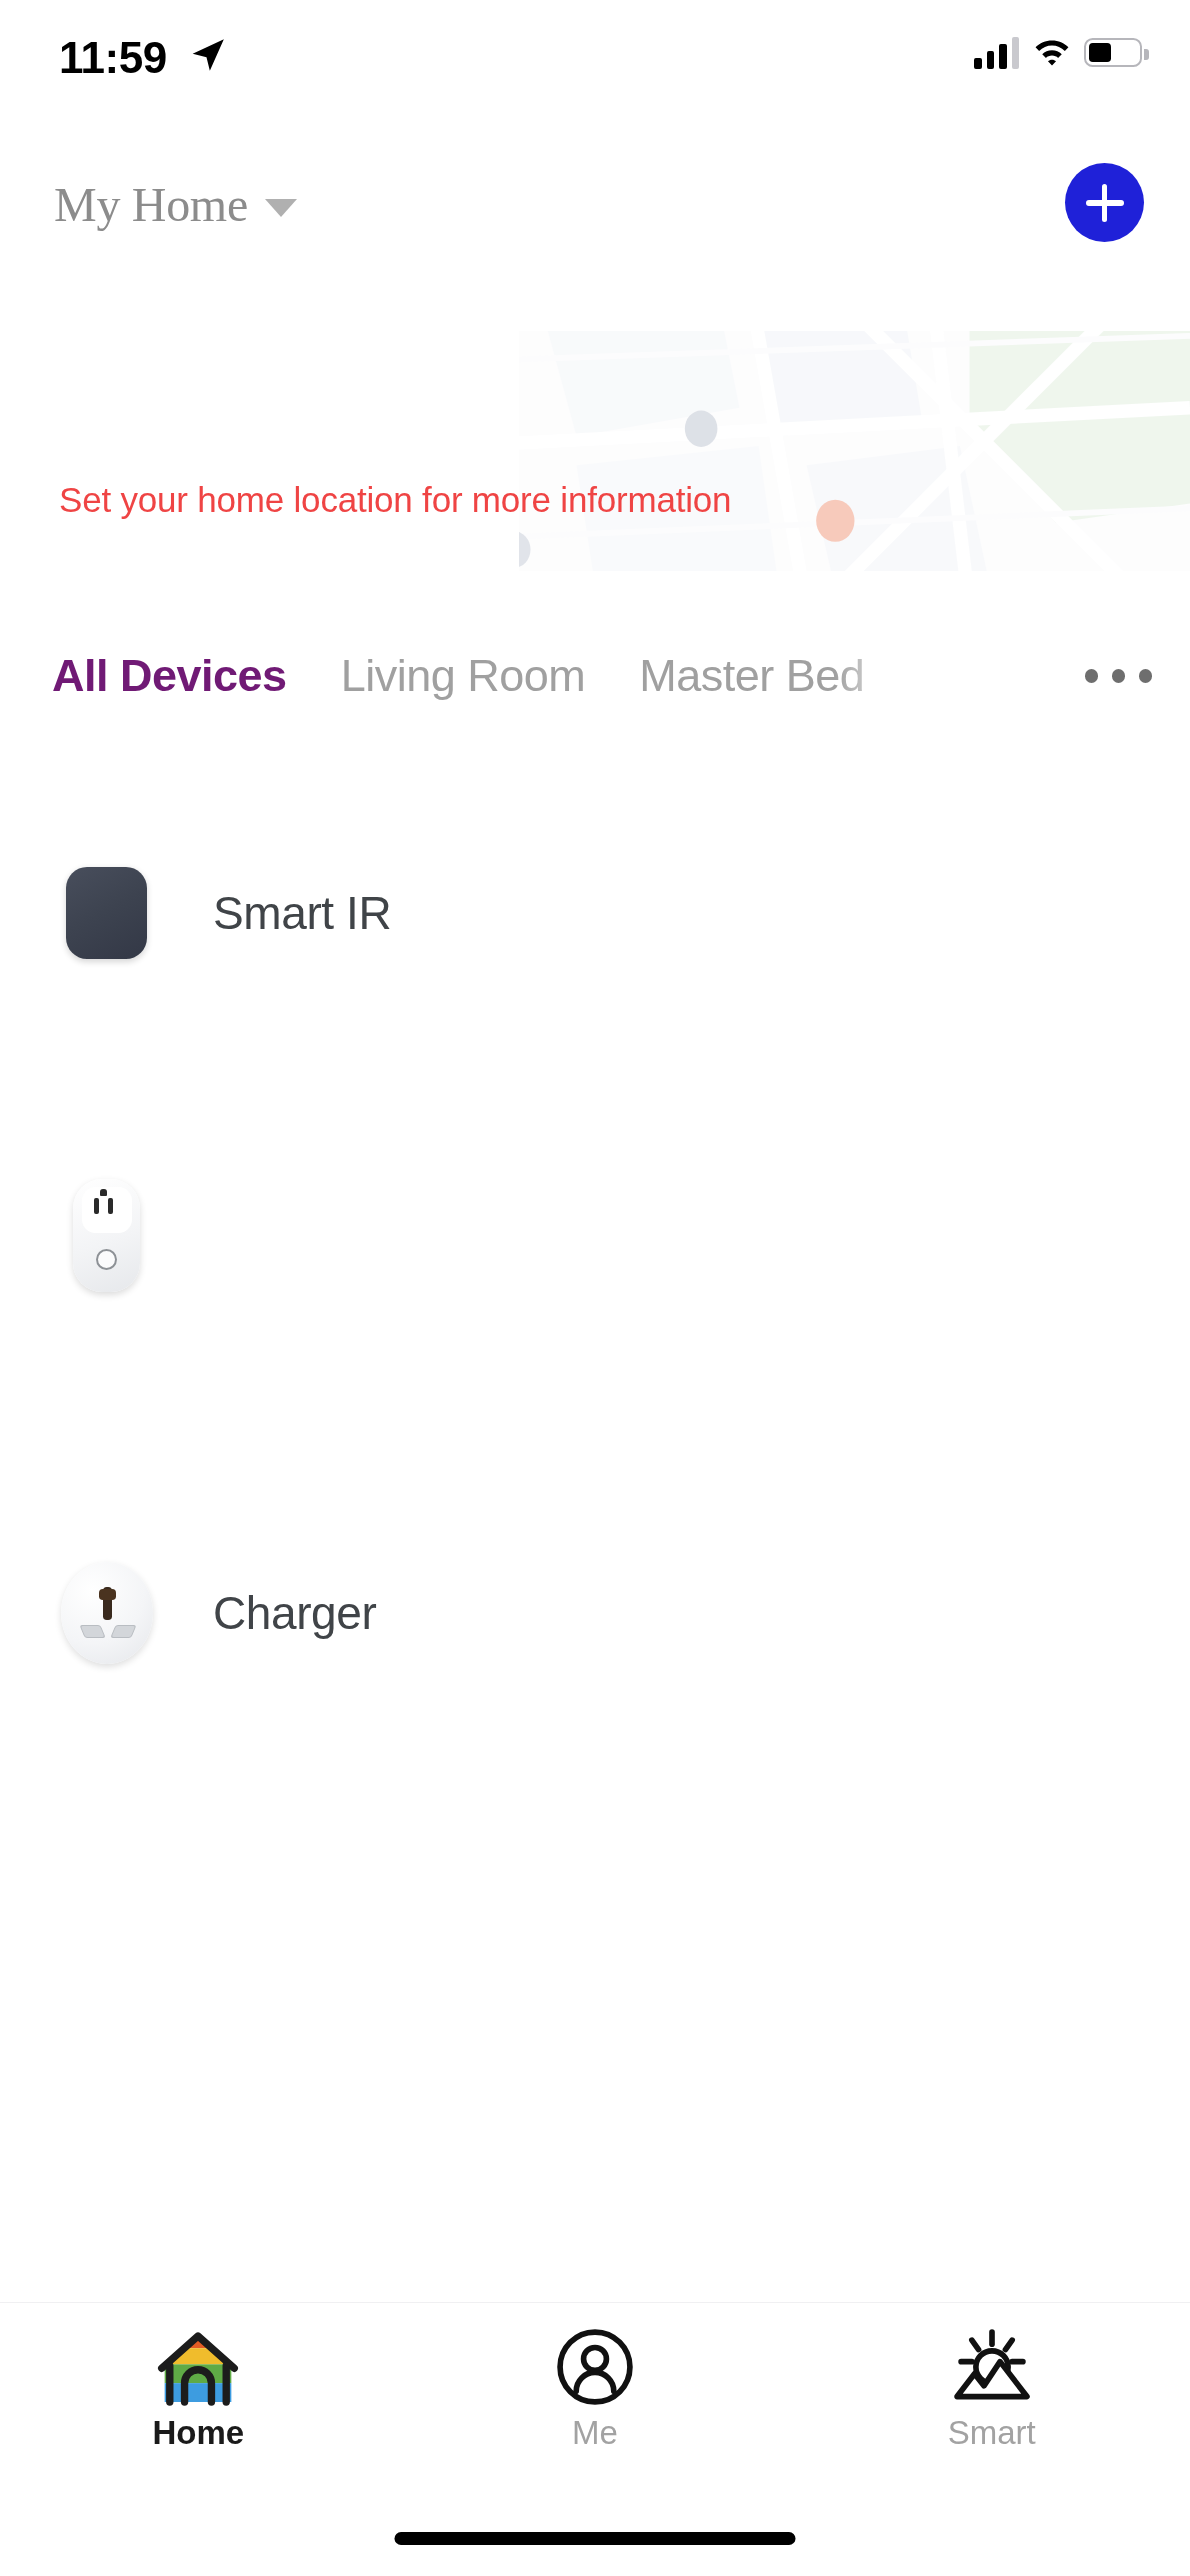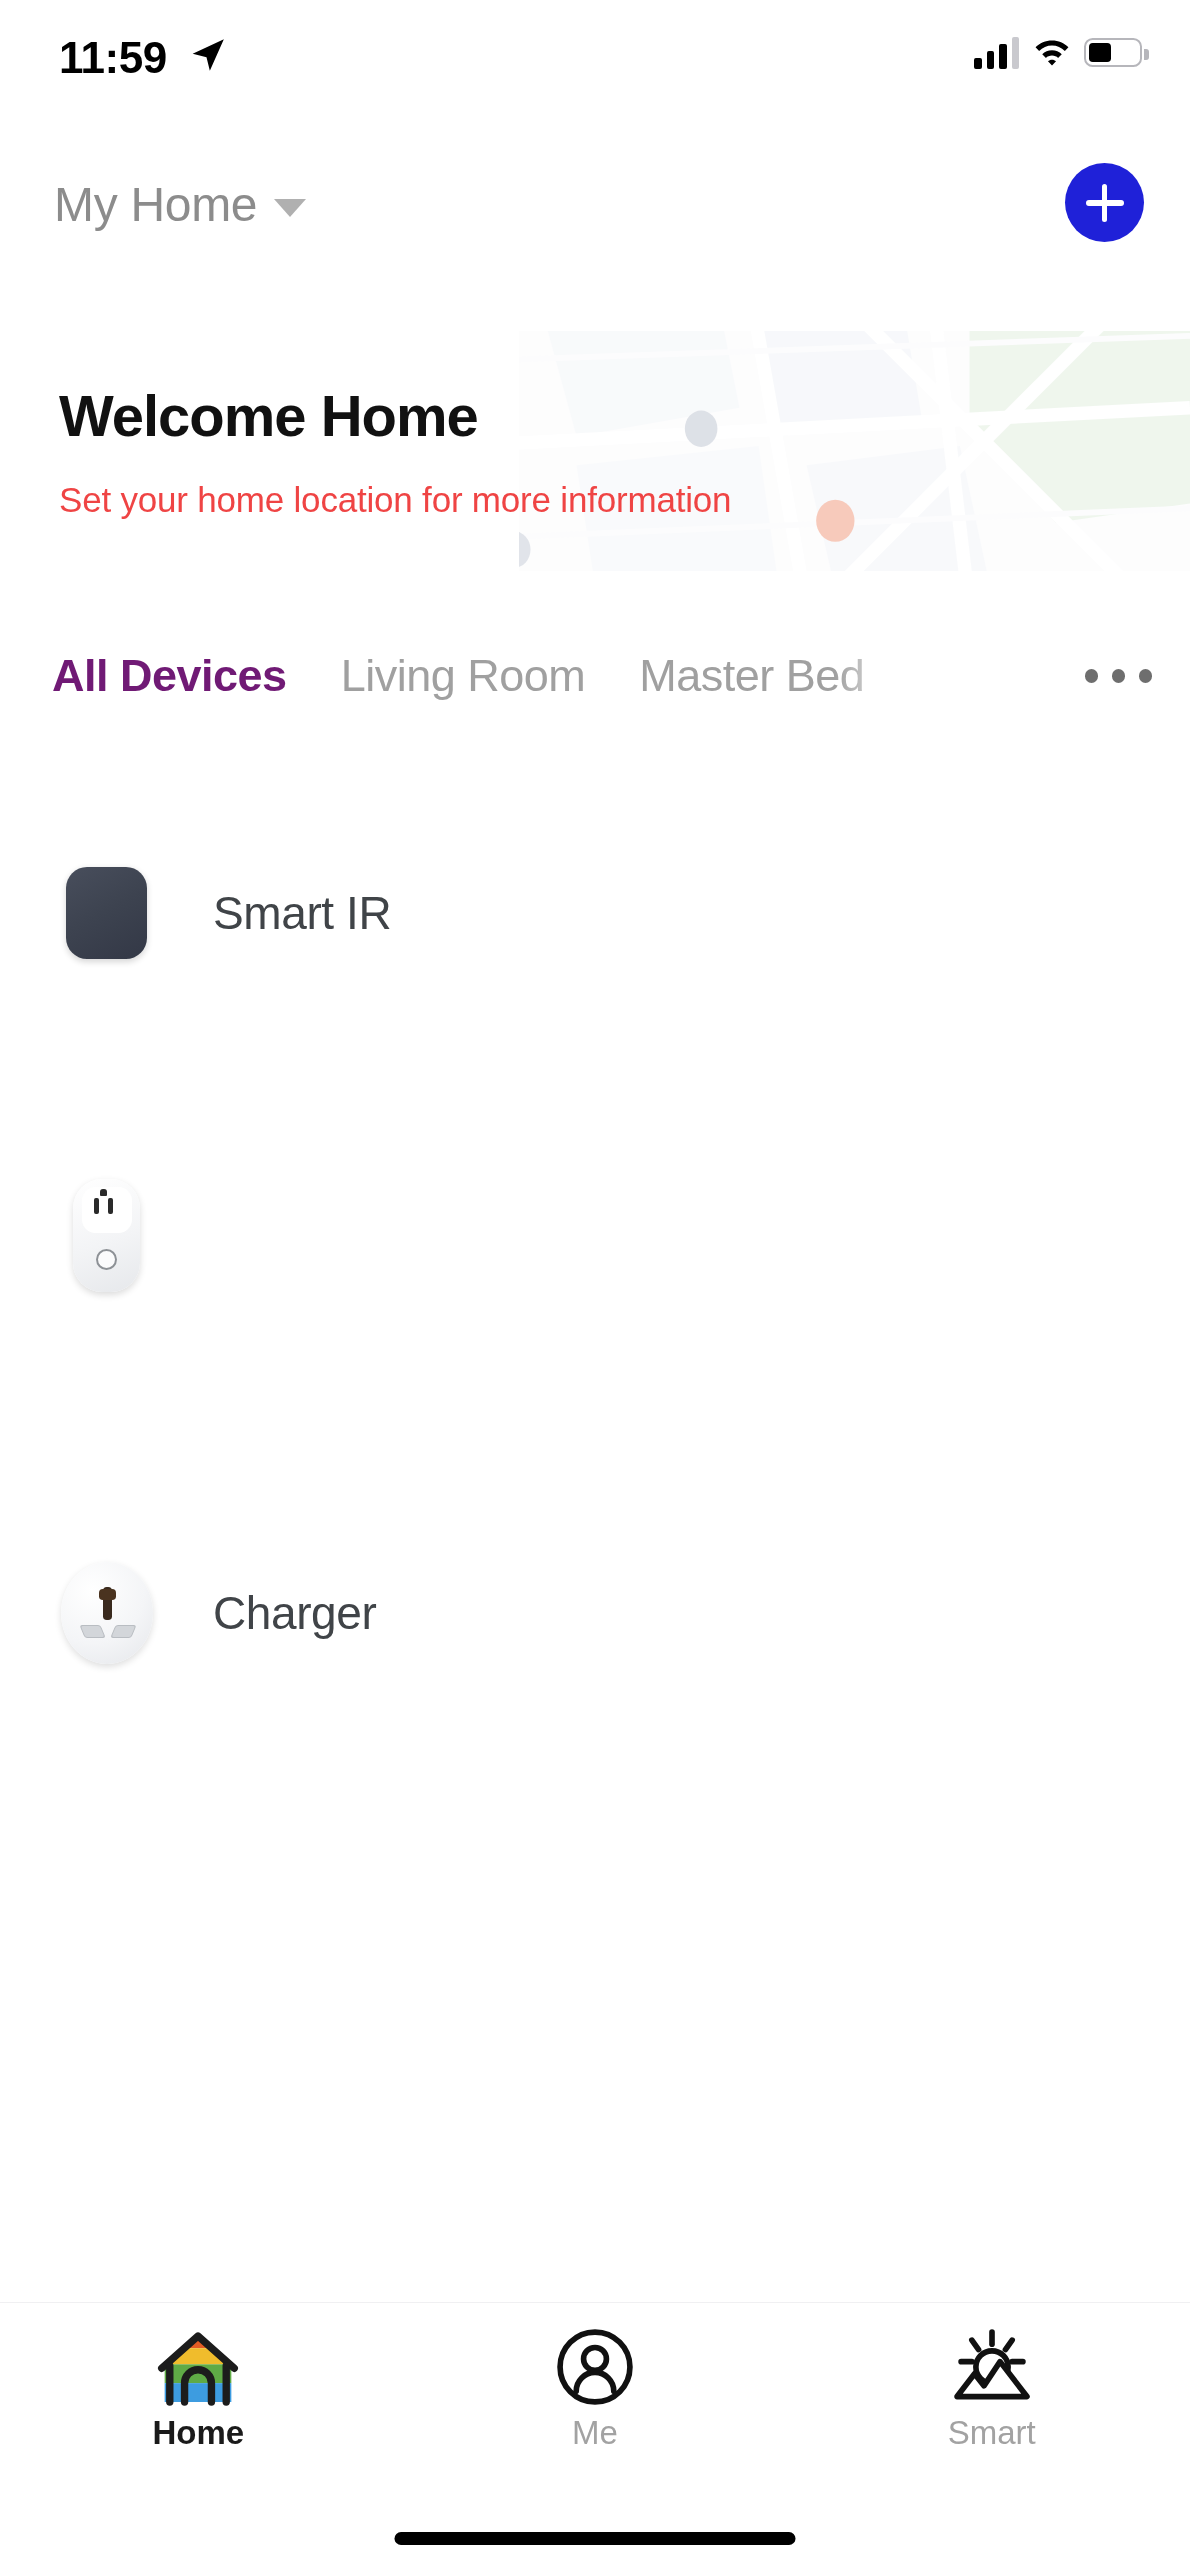--- a/index.html
+++ b/index.html
@@ -51,21 +51,21 @@
   }
   .battery-cap {
     position:absolute; right:-8.6px; top:8.6px;
     width:4.8px; height:11.5px;
     background:#b6b6bb; border-radius:0 2.9px 2.9px 0;
   }
 
   
   .app-header {
     position:absolute; top:169px; left:0;
-    width:1190px; height:113px;
+    width:1190px; height:113px;font-family:Liberation Serif, serif;
   }
   .home-selector {
     position:absolute; left:54px; top:7.7px;
     display:flex; align-items:center; gap:17px;
     cursor:pointer;
   }
   .home-name {
     font-size:48px; font-weight:400; color:#8c8c8c;
     letter-spacing:-0.3px;
   }
@@ -322,21 +322,20 @@
         <path d="M640,-10 L330,300"></path>
       </g>
       <g stroke="#fbfbfd" stroke-width="6" fill="none">
         <path d="M-10,60 L700,35"></path>
         <path d="M-10,245 L700,215"></path>
       </g>
       <ellipse cx="190" cy="132" rx="17" ry="19" fill="#c3c9d4"></ellipse>
       <ellipse cx="-5" cy="258" rx="17" ry="19" fill="#c9cfd9"></ellipse>
       <ellipse cx="330" cy="228" rx="20" ry="22" fill="#f2a085"></ellipse>
     </svg>
-    <div class="welcome-title">Welcome Home</div>
     <div class="welcome-sub">Set your home location for more information</div>
   </div>
 
   <div class="room-tabs">
     <div class="tabs-scroll">
       <div class="tab-item active">All Devices</div>
       <div class="tab-item">Living Room</div>
       <div class="tab-item faded">Master Bed</div>
     </div>
     <div class="tabs-overflow">

